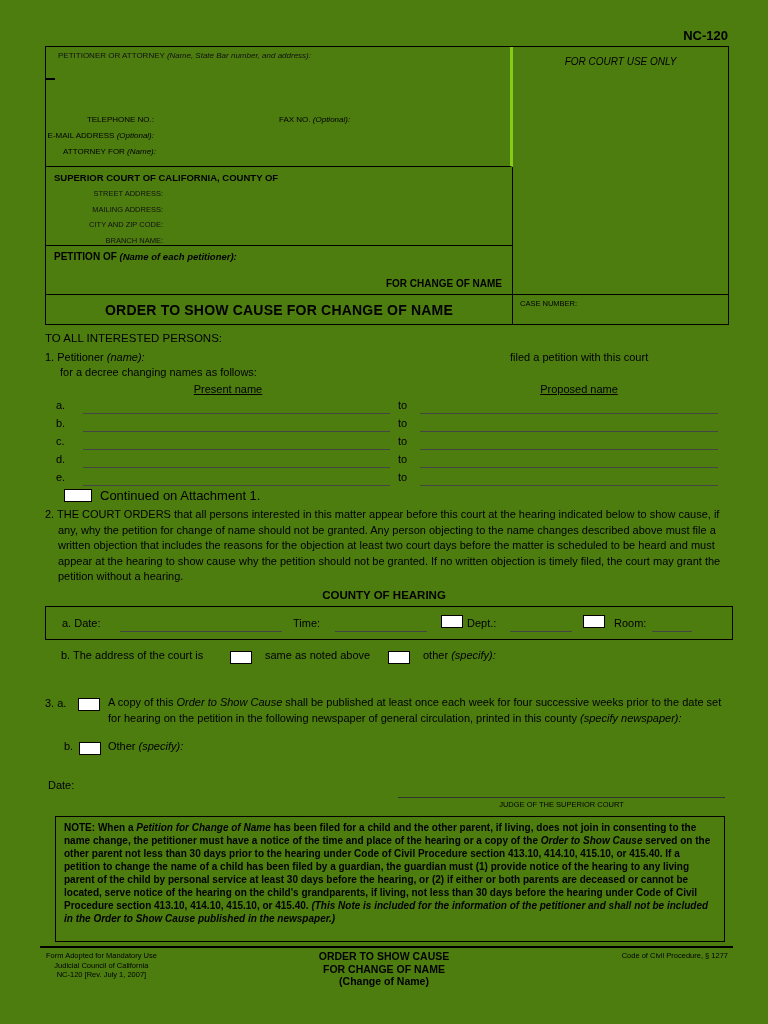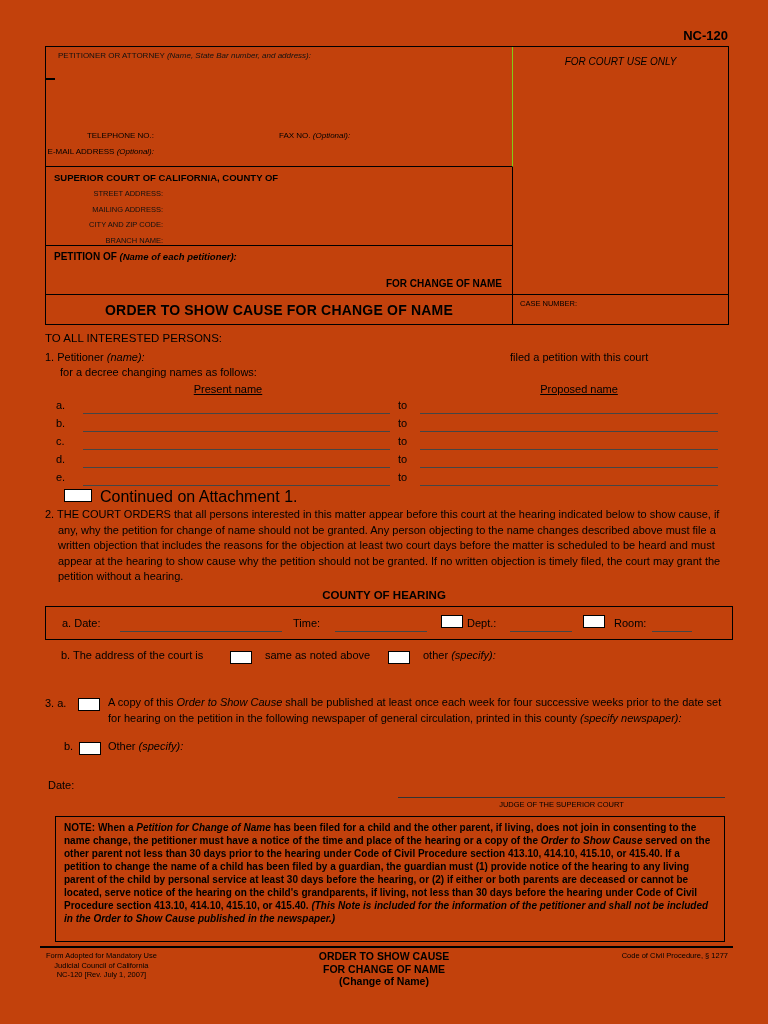--- a/index.html
+++ b/index.html
@@ -1,33 +1,33 @@
 <!DOCTYPE html>
 <html><head>
 <meta charset="utf-8">
 <style>
   html,body{margin:0;padding:0;background:#ffffff;}
   .page{
-    position:relative;width:768px;height:1024px;background:#c2410c;
+    position:relative;width:768px;height:1024px;background:#4d7c0f;
     font-family:"Liberation Sans", sans-serif;color:#000;
     outline:1px solid #c9c9c9;overflow:hidden;
   }
   .abs{position:absolute;}
   .it{font-style:italic;}
   .bd{font-weight:bold;}
 
   
   .form-no{position:absolute;top:28px;right:40px;font-size:13px;font-weight:bold;}
 
   
   .hdr{position:absolute;left:45px;top:46px;width:684px;height:279px;
        border:1.5px solid #000;box-sizing:border-box;
        display:grid;grid-template-columns:467px 1fr;grid-template-rows:120px 79px 48px 1fr;}
   .hdr .cell{position:relative;box-sizing:border-box;}
-  .c-attorney{grid-column:1;grid-row:1;border-right:1px solid #84cc16;border-bottom:1.5px solid #000;}
+  .c-attorney{grid-column:1;grid-row:1;border-right:3px solid #84cc16;border-bottom:1.5px solid #000;}
   .c-court{grid-column:1;grid-row:2;border-right:1px solid #000;border-bottom:1px solid #000;}
   .c-petition{grid-column:1;grid-row:3;border-right:1px solid #000;font-weight:bold;}
   .c-courtuse{grid-column:2;grid-row:1/4;}
   .c-title{grid-column:1;grid-row:4;border-top:1.5px solid #000;border-right:1px solid #000;
            display:flex;align-items:center;justify-content:center;}
   .c-case{grid-column:2;grid-row:4;border-top:1.5px solid #000;}
   .lab{font-size:8px;color:#111;}
   .c-attorney .top-lab{padding:4px 0 0 12px;}
   .tick{position:absolute;left:-1px;top:31px;width:10px;border-top:2px solid #000;}
   .contact{position:absolute;left:0;right:0;bottom:3px;}
@@ -56,21 +56,21 @@
   .prh{position:absolute;left:494px;width:170px;text-align:center;text-decoration:underline;font-size:11px;}
   .name-row{position:absolute;left:0;width:768px;height:17px;}
   .name-row .rl{position:absolute;left:56px;font-size:11px;}
   .ln{position:absolute;top:0;height:14px;border-bottom:1.4px solid #454545;}
   .l1{left:83px;width:307px;}
   .l2{left:420px;width:298px;}
   .tow{position:absolute;left:398px;font-size:11px;}
   .cb{position:absolute;width:22px;height:13px;border:1.3px solid #000;background:#fff;box-sizing:border-box;}
   .cont-row{top:488px;left:0;width:768px;height:18px;}
   .cont-row .cb{left:64px;top:1px;width:28px;}
-  .cont-lab{position:absolute;left:100px;font-size:16px;}
+  .cont-lab{position:absolute;left:100px;font-size:13px;}
   .para2{top:507px;left:45px;width:682px;font-size:11px;line-height:15.6px;
          padding-left:13px;text-indent:-13px;box-sizing:border-box;}
   .notice-h{top:589px;left:0;width:768px;text-align:center;font-size:11.5px;font-weight:bold;}
   .hbox{top:606px;left:45px;width:688px;height:34px;border:1.5px solid #000;box-sizing:border-box;}
   .hbox span.tl{position:absolute;top:10px;font-size:11px;}
   .hline{position:absolute;top:9px;height:15px;border-bottom:1.3px solid #454545;}
   .hbox .cb{top:8px;}
   .brow{top:649px;left:0;width:768px;height:18px;font-size:11px;}
   .brow .cb{top:2px;}
   .item3a{top:695px;left:0;width:768px;}
@@ -103,20 +103,23 @@
       </div>
       <div class="tick"></div>
       <div class="contact">
         <div class="row">
           <span class="ra" style="width:108px;">TELEPHONE NO.:</span>
           <span class="fax"><span>FAX NO. </span><span class="it">(Optional):</span></span>
         </div>
         <div class="row">
           <span class="ra" style="width:108px;"><span>E-MAIL ADDRESS </span><span class="it">(Optional):</span></span>
         </div>
+        <div class="row">
+          <span class="ra" style="width:110px;"><span>ATTORNEY FOR </span><span class="it">(Name):</span></span>
+        </div>
       </div>
     </div>
 
     <div class="cell c-court">
       <div class="court-name">SUPERIOR COURT OF CALIFORNIA, COUNTY OF</div>
       <div class="court-labs lab">
         <div>STREET ADDRESS:</div>
         <div>MAILING ADDRESS:</div>
         <div>CITY AND ZIP CODE:</div>
         <div>BRANCH NAME:</div>

